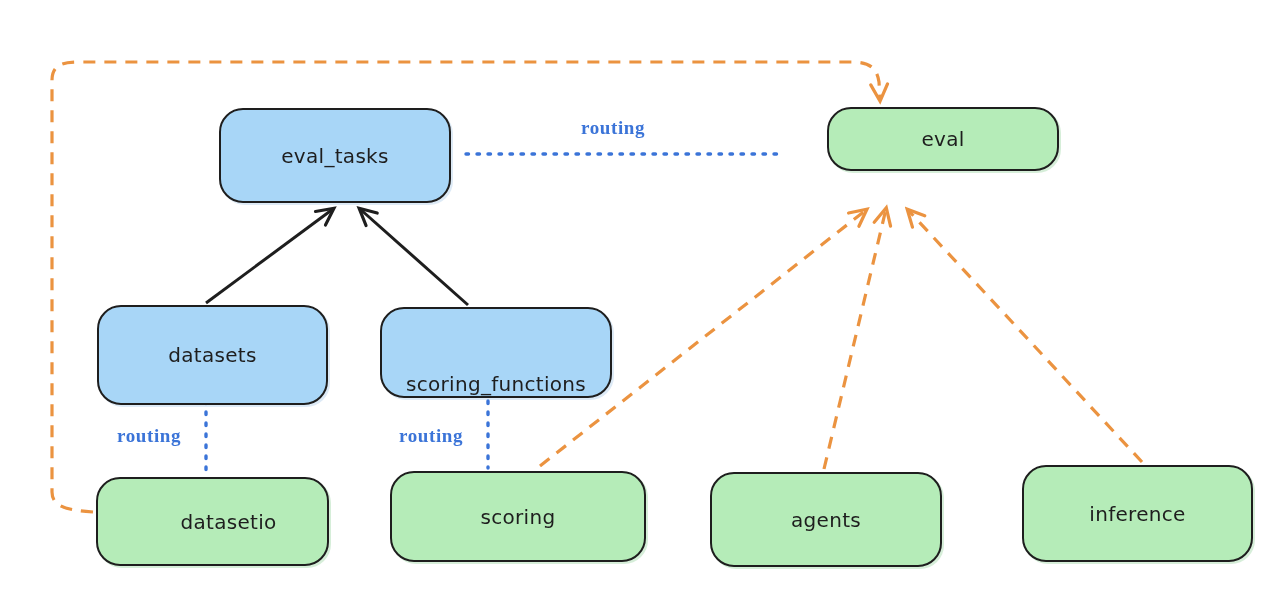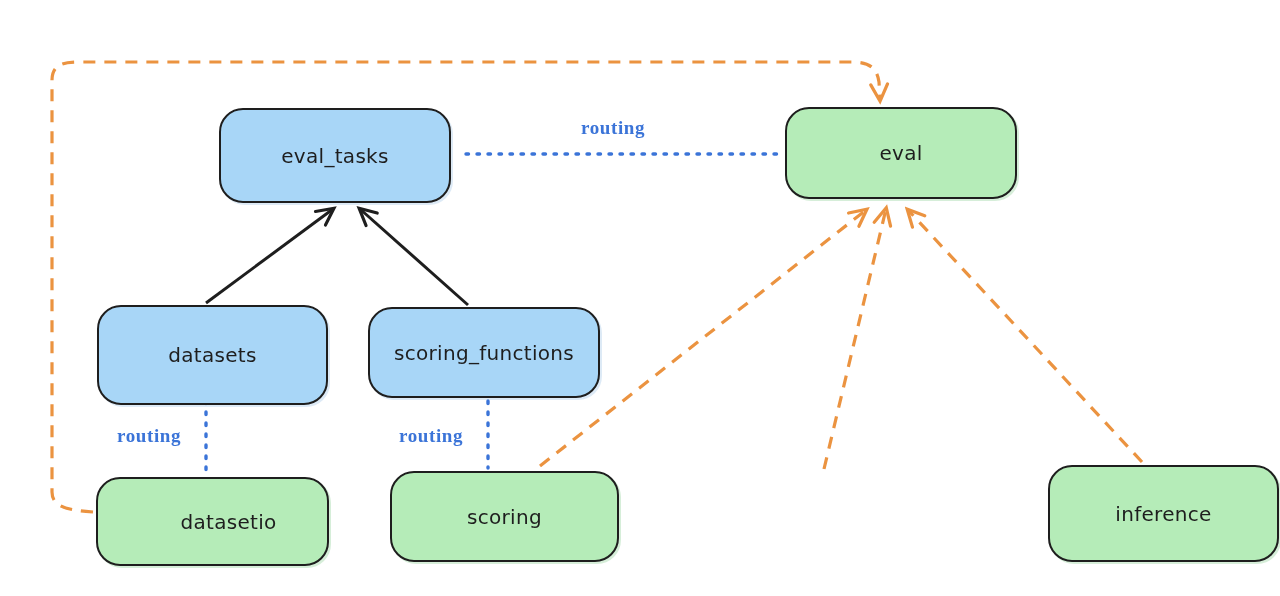--- a/index.html
+++ b/index.html
@@ -46,42 +46,45 @@
     <path d="M540,466 L866,210" fill="none" stroke="#eb9340" stroke-width="3.2" stroke-dasharray="12 9" marker-end="url(#mOrange)"></path>
     <path d="M824,469 L886,209" fill="none" stroke="#eb9340" stroke-width="3.2" stroke-dasharray="12 9" marker-end="url(#mOrange)"></path>
     <path d="M1142,462 L908,210" fill="none" stroke="#eb9340" stroke-width="3.2" stroke-dasharray="12 9" marker-end="url(#mOrange)"></path>
     <path d="M93,512 C70,510 52,508 52,492 L52,80 C52,64 64,62 80,62 L852,62 C872,62 877,70 879,82 L880,100" fill="none" stroke="#eb9340" stroke-width="3.2" stroke-dasharray="12 9" marker-end="url(#mOrange)"></path>
   </svg>
 
   <div class="node blue" style="left:219px; top:108px; width:232px; height:95px;">
     <span>eval_tasks</span>
   </div>
 
-  <div class="node green" style="left:785px; top:107px; width:232px; height:92px;">
+  <div class="node green" style="left:827px; top:107px; width:232px; height:64px;">
     <span>eval</span>
   </div>
 
   <div class="node blue" style="left:97px; top:305px; width:231px; height:100px;">
     <span>datasets</span>
   </div>
 
-  <div class="node blue" style="left:368px; top:307px; width:232px; height:91px;">
+  <div class="node blue" style="left:380px; top:307px; width:232px; height:91px;align-items:flex-end;">
     <span>scoring_functions</span>
   </div>
 
   <div class="node green" style="left:96px; top:477px; width:233px; height:89px;padding-left:32px;">
     <span>datasetio</span>
   </div>
 
-  <div class="node green" style="left:390px; top:471px; width:229px; height:91px;">
+  <div class="node green" style="left:390px; top:471px; width:256px; height:91px;">
     <span>scoring</span>
   </div>
 
+  <div class="node green" style="left:710px; top:472px; width:232px; height:95px;">
+    <span>agents</span>
+  </div>
 
-  <div class="node green" style="left:1022px; top:465px; width:231px; height:97px;margin-left:26px;">
+  <div class="node green" style="left:1022px; top:465px; width:231px; height:97px;">
     <span>inference</span>
   </div>
 
   <div class="edge-label" style="left:581px; top:117px;">routing</div>
   <div class="edge-label" style="left:117px; top:425px;">routing</div>
   <div class="edge-label" style="left:399px; top:425px;">routing</div>
 
 </div>
 
 </body></html>

